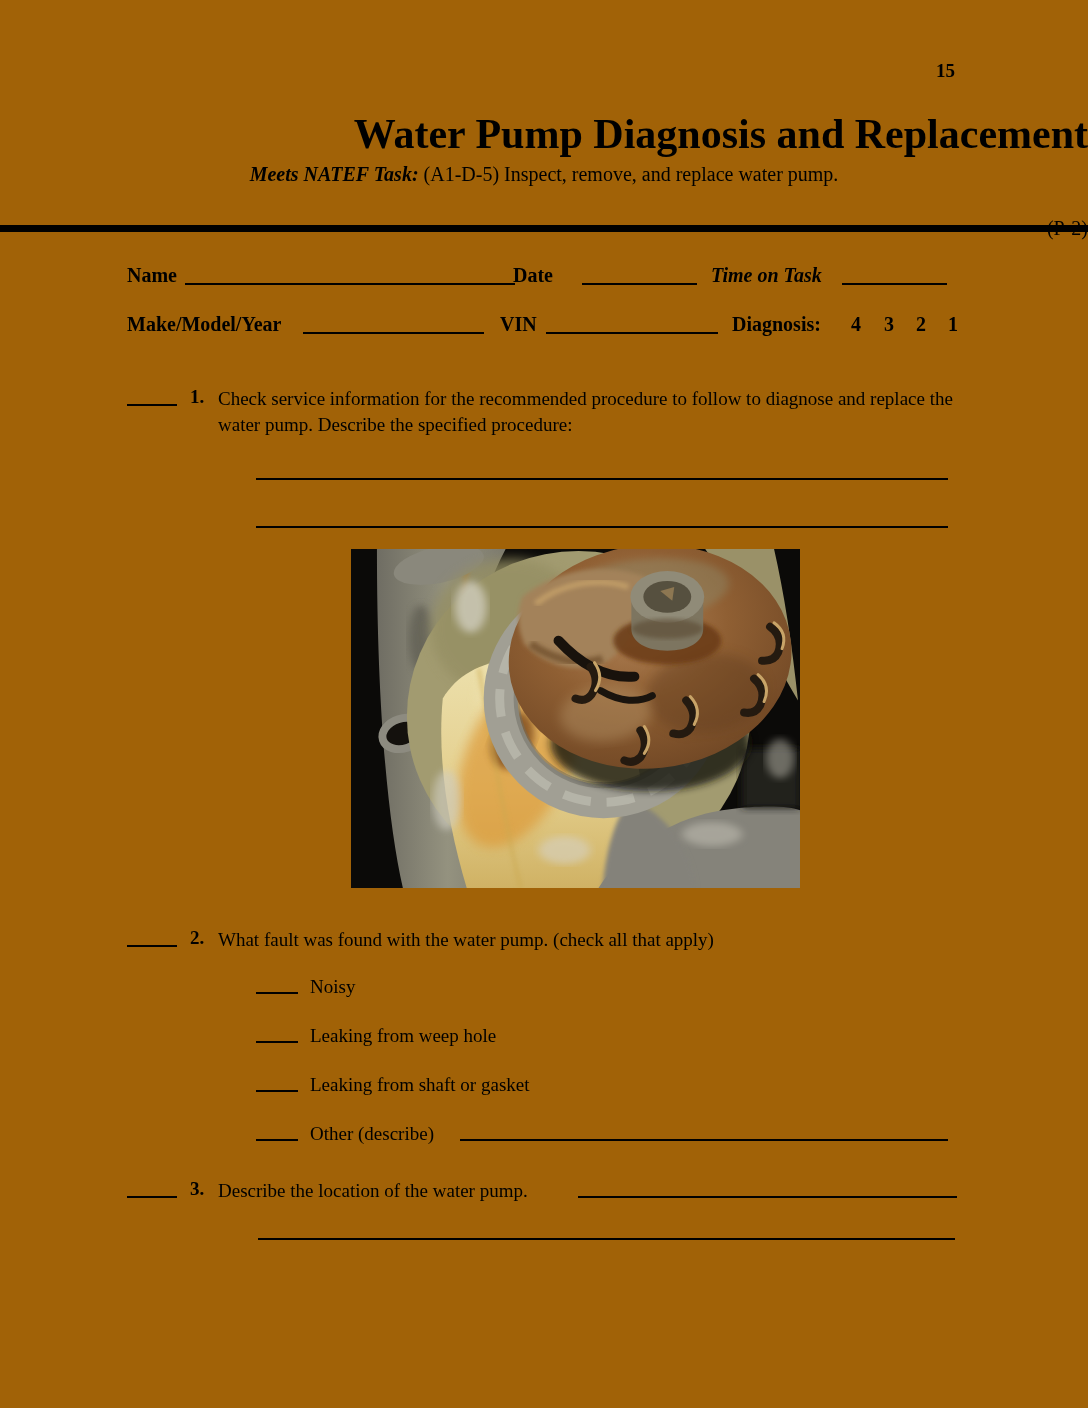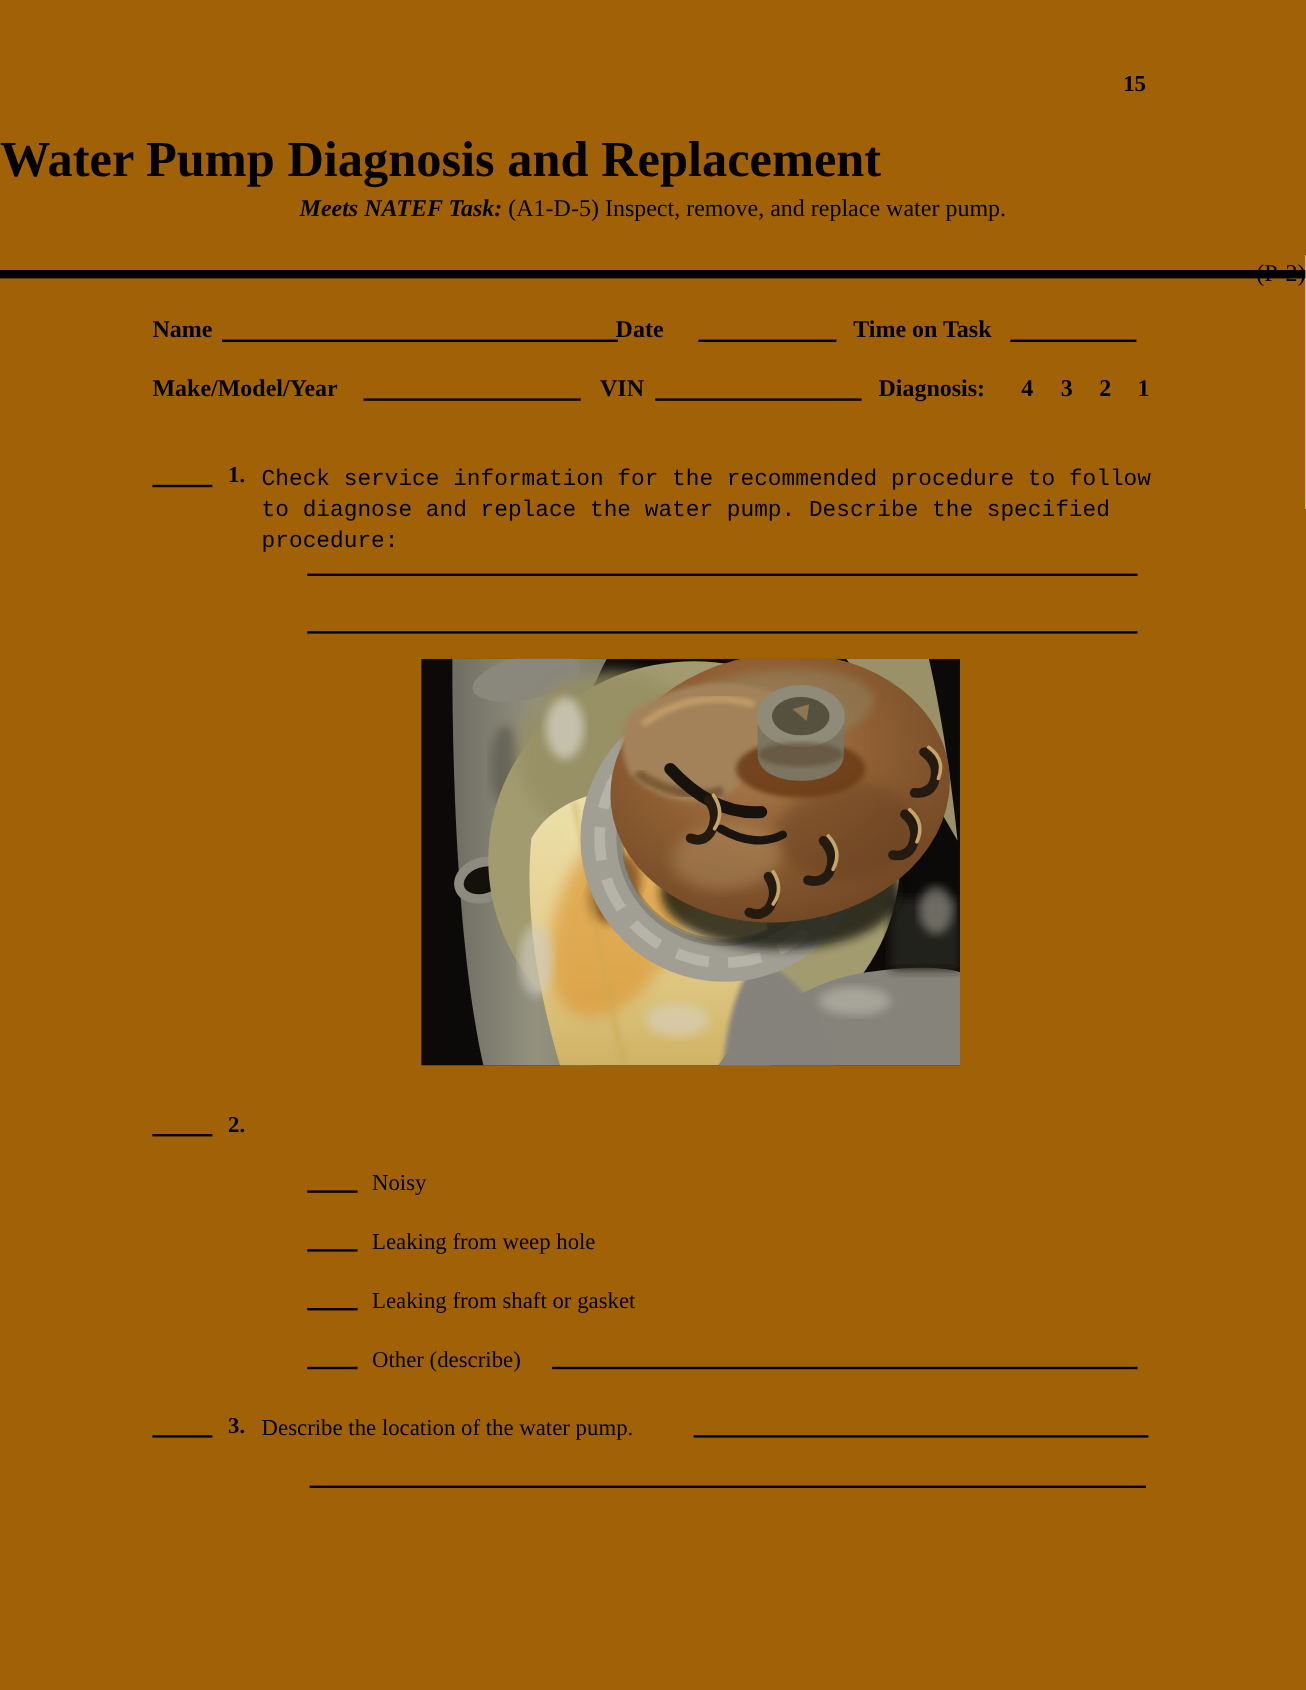--- a/index.html
+++ b/index.html
@@ -10,21 +10,21 @@
     font-family:"Liberation Serif", serif;
     color:#000;
     overflow:hidden;
   }
   .abs{position:absolute;}
   .b{font-weight:bold;font-style:italic;}
   .body-text{font-size:19px;line-height:26px;}
   .label-text{font-size:20px;font-weight:bold;line-height:22px;}
   .fill-line{position:absolute;height:0;border-bottom:2px solid #000;}
   .page-number{font-size:19px;font-weight:bold;}
-  .title{width:100%;text-align:left;font-size:42px;font-weight:bold;letter-spacing:0;}
+  .title{width:100%;text-align:right;font-size:42px;font-weight:bold;letter-spacing:0;}
   .subtitle{width:100%;text-align:center;font-size:20px;}
   .subtitle2{width:100%;text-align:right;font-size:20px;margin-top:28px;}
   .rule{position:absolute;left:0;width:1088px;height:7px;background:#000;}
   .qnum{font-size:19px;font-weight:bold;}
   .photo-frame{position:absolute;left:351px;top:549px;width:449px;height:339px;}
   .photo-frame svg{display:block;width:100%;height:100%;}
   .eval-num{font-size:20px;font-weight:bold;}
 </style>
 </head>
 <body>
@@ -42,38 +42,38 @@
   <div class="abs subtitle2" style="left:0;top:189px;">(P-2)</div>
 
   <div class="rule" style="top:225px;"></div>
 
   <div class="abs label-text" style="left:127px;top:264px;">Name</div>
   <div class="fill-line" style="left:185px;top:283px;width:330px;"></div>
 
   <div class="abs label-text" style="left:513px;top:264px;">Date</div>
   <div class="fill-line" style="left:582px;top:283px;width:115px;"></div>
 
-  <div class="abs label-text" style="left:711px;top:264px;">Time on Task</div>
+  <div class="abs label-text" style="left:711px;top:264px;font-style:italic;">Time on Task</div>
   <div class="fill-line" style="left:842px;top:283px;width:105px;"></div>
 
   <div class="abs label-text" style="left:127px;top:313px;">Make/Model/Year</div>
   <div class="fill-line" style="left:303px;top:332px;width:181px;"></div>
 
   <div class="abs label-text" style="left:500px;top:313px;">VIN</div>
   <div class="fill-line" style="left:546px;top:332px;width:172px;"></div>
 
   <div class="abs label-text" style="left:732px;top:313px;">Diagnosis:</div>
   <div class="abs eval-num" style="left:851px;top:313px;">4</div>
   <div class="abs eval-num" style="left:884px;top:313px;">3</div>
   <div class="abs eval-num" style="left:916px;top:313px;">2</div>
   <div class="abs eval-num" style="left:948px;top:313px;">1</div>
 
   <div class="fill-line" style="left:127px;top:404px;width:50px;"></div>
   <div class="abs qnum" style="left:190px;top:386px;">1.</div>
-  <div class="abs body-text" style="left:218px;top:386px;width:742px;font-family:Liberation Mono, monospace;">Check service information for the recommended procedure to follow to diagnose and replace the water pump.  Describe the specified procedure:</div>
+  <div class="abs body-text" style="left:218px;top:386px;width:742px;">Check service information for the recommended procedure to follow to diagnose and replace the water pump.  Describe the specified procedure:</div>
 
   <div class="fill-line" style="left:256px;top:478px;width:692px;"></div>
   <div class="fill-line" style="left:256px;top:526px;width:692px;"></div>
 
   <div class="photo-frame">
     <svg viewBox="0 0 450 340" preserveAspectRatio="none" aria-hidden="true">
       <defs>
         <radialGradient id="gDisc" cx="45%" cy="35%" r="75%">
           <stop offset="0%" stop-color="#b08256"></stop>
           <stop offset="45%" stop-color="#8f5f33"></stop>
@@ -165,20 +165,21 @@
       <ellipse cx="120" cy="58" rx="16" ry="26" fill="#d8d5c9" opacity="0.7" filter="url(#blur4)"></ellipse>
       <ellipse cx="96" cy="252" rx="14" ry="30" fill="#cfccc0" opacity="0.65" filter="url(#blur4)"></ellipse>
       <ellipse cx="214" cy="302" rx="26" ry="14" fill="#d6d2c4" opacity="0.6" filter="url(#blur4)"></ellipse>
       <ellipse cx="362" cy="286" rx="30" ry="12" fill="#c9c6ba" opacity="0.5" filter="url(#blur4)"></ellipse>
       <ellipse cx="430" cy="210" rx="14" ry="20" fill="#c9c6ba" opacity="0.45" filter="url(#blur4)"></ellipse>
     </svg>
   </div>
 
   <div class="fill-line" style="left:127px;top:945px;width:50px;"></div>
   <div class="abs qnum" style="left:190px;top:927px;">2.</div>
+  <div class="abs body-text" style="left:218px;top:927px;width:742px;">What fault was found with the water pump.  (check all that apply)</div>
 
   <div class="fill-line" style="left:256px;top:992px;width:42px;"></div>
   <div class="abs body-text" style="left:310px;top:974px;">Noisy</div>
 
   <div class="fill-line" style="left:256px;top:1041px;width:42px;"></div>
   <div class="abs body-text" style="left:310px;top:1023px;">Leaking from weep hole</div>
 
   <div class="fill-line" style="left:256px;top:1090px;width:42px;"></div>
   <div class="abs body-text" style="left:310px;top:1072px;">Leaking from shaft or gasket</div>
 

